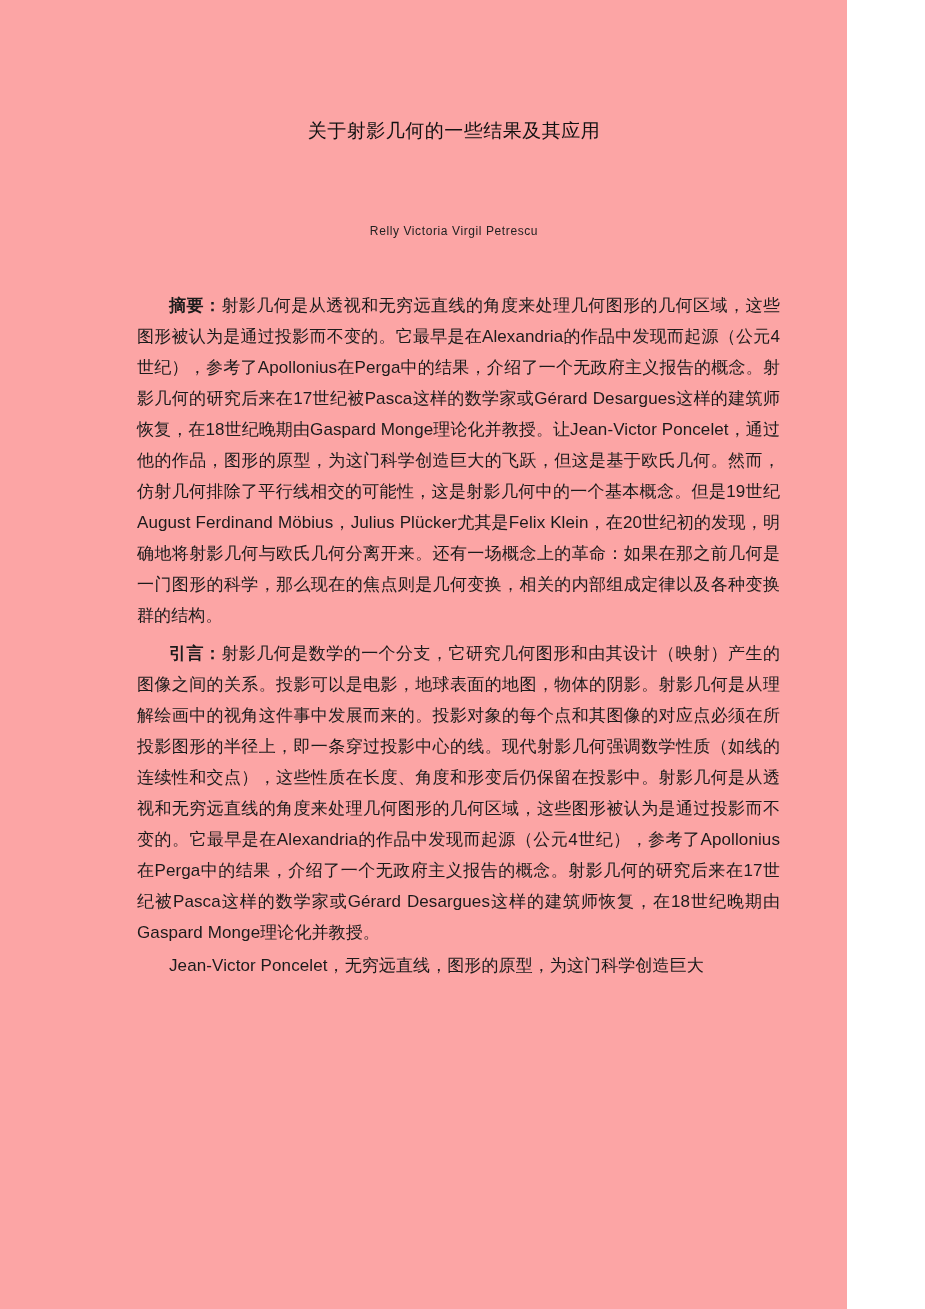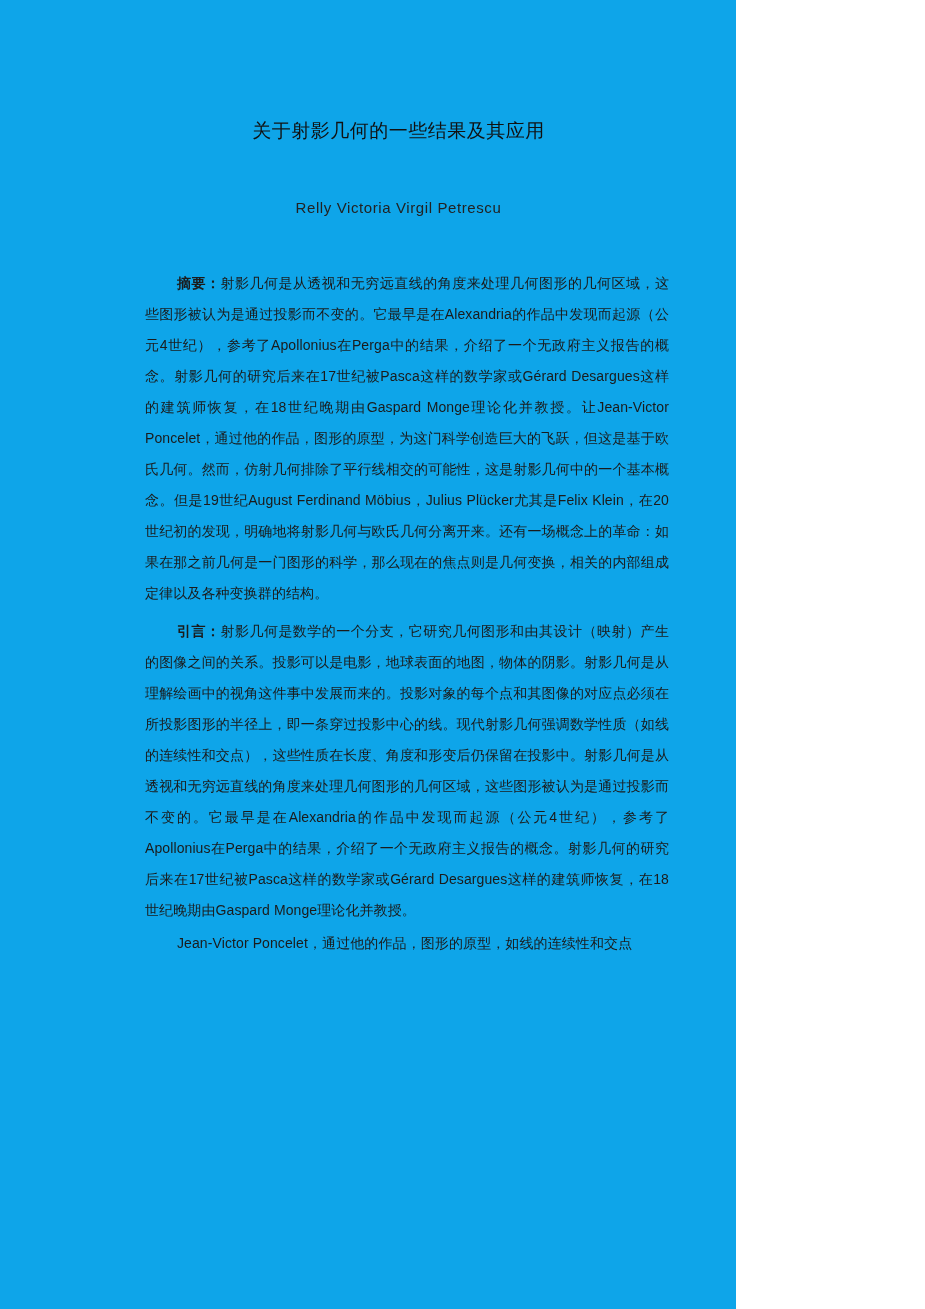--- a/index.html
+++ b/index.html
@@ -9,52 +9,52 @@
   }
   body {
     width: 925px;
     height: 1309px;
     font-family: "Liberation Sans", sans-serif;
     color: #1a1a1a;
     overflow: hidden;
   }
   .page {
     position: relative;
-    width: 736px;
+    width: 847px;
     height: 1309px;
-    background: #0ea5e9;
+    background: #fca5a5;
     box-sizing: border-box;
     padding: 110px 67px 40px 128px;
   }
   .doc-title {
     font-size: 19px;
     text-align: center;
     letter-spacing: 0.5px;
     margin: 0 0 0 0;
     padding-top: 8px;
     font-weight: 400;
     color: #111;
   }
   .doc-author {
-    font-size: 15px;
+    font-size: 12px;
     text-align: center;
-    margin-top: 55px;
+    margin-top: 80px;
     letter-spacing: 0.6px;
     color: #222;
     font-weight: 400;
   }
   .body-block {
     margin-top: 52px;
   }
   p.para {
-    font-size: 14px;
+    font-size: 17px;
     line-height: 31px;
     text-align: justify;
     text-justify: inter-ideograph;
-    margin: 0 0 2px 17px;
+    margin: 0 0 2px 9px;
     color: #1b1b1b;
     letter-spacing: 0.1px;
   }
   p.indent {
     text-indent: 32px;
   }
   .lead {
     font-weight: bold;
   }
   .spacer-sm { height: 5px; }
@@ -74,16 +74,16 @@
       <span class="lead">摘要：</span><span>射影几何是从透视和无穷远直线的角度来处理几何图形的几何区域，这些图形被认为是通过投影而不变的。它最早是在Alexandria的作品中发现而起源（公元4世纪），参考了Apollonius在Perga中的结果，介绍了一个无政府主义报告的概念。射影几何的研究后来在17世纪被Pasca这样的数学家或Gérard Desargues这样的建筑师恢复，在18世纪晚期由Gaspard Monge理论化并教授。让Jean-Victor Poncelet，通过他的作品，图形的原型，为这门科学创造巨大的飞跃，但这是基于欧氏几何。然而，仿射几何排除了平行线相交的可能性，这是射影几何中的一个基本概念。但是19世纪August Ferdinand Möbius，Julius Plücker尤其是Felix Klein，在20世纪初的发现，明确地将射影几何与欧氏几何分离开来。还有一场概念上的革命：如果在那之前几何是一门图形的科学，那么现在的焦点则是几何变换，相关的内部组成定律以及各种变换群的结构。</span>
     </p>
 
     <div class="spacer-sm"></div>
 
 
     <p class="para indent">
       <span class="lead">引言：</span><span>射影几何是数学的一个分支，它研究几何图形和由其设计（映射）产生的图像之间的关系。投影可以是电影，地球表面的地图，物体的阴影。射影几何是从理解绘画中的视角这件事中发展而来的。投影对象的每个点和其图像的对应点必须在所投影图形的半径上，即一条穿过投影中心的线。现代射影几何强调数学性质（如线的连续性和交点），这些性质在长度、角度和形变后仍保留在投影中。射影几何是从透视和无穷远直线的角度来处理几何图形的几何区域，这些图形被认为是通过投影而不变的。它最早是在Alexandria的作品中发现而起源（公元4世纪），参考了Apollonius在Perga中的结果，介绍了一个无政府主义报告的概念。射影几何的研究后来在17世纪被Pasca这样的数学家或Gérard Desargues这样的建筑师恢复，在18世纪晚期由Gaspard Monge理论化并教授。</span>
     </p>
 
-    <p class="para indent">Jean-Victor Poncelet，通过他的作品，图形的原型，如线的连续性和交点</p>
+    <p class="para indent">Jean-Victor Poncelet，无穷远直线，图形的原型，为这门科学创造巨大</p>
 
   </div>
 </div>
 
 </body></html>

